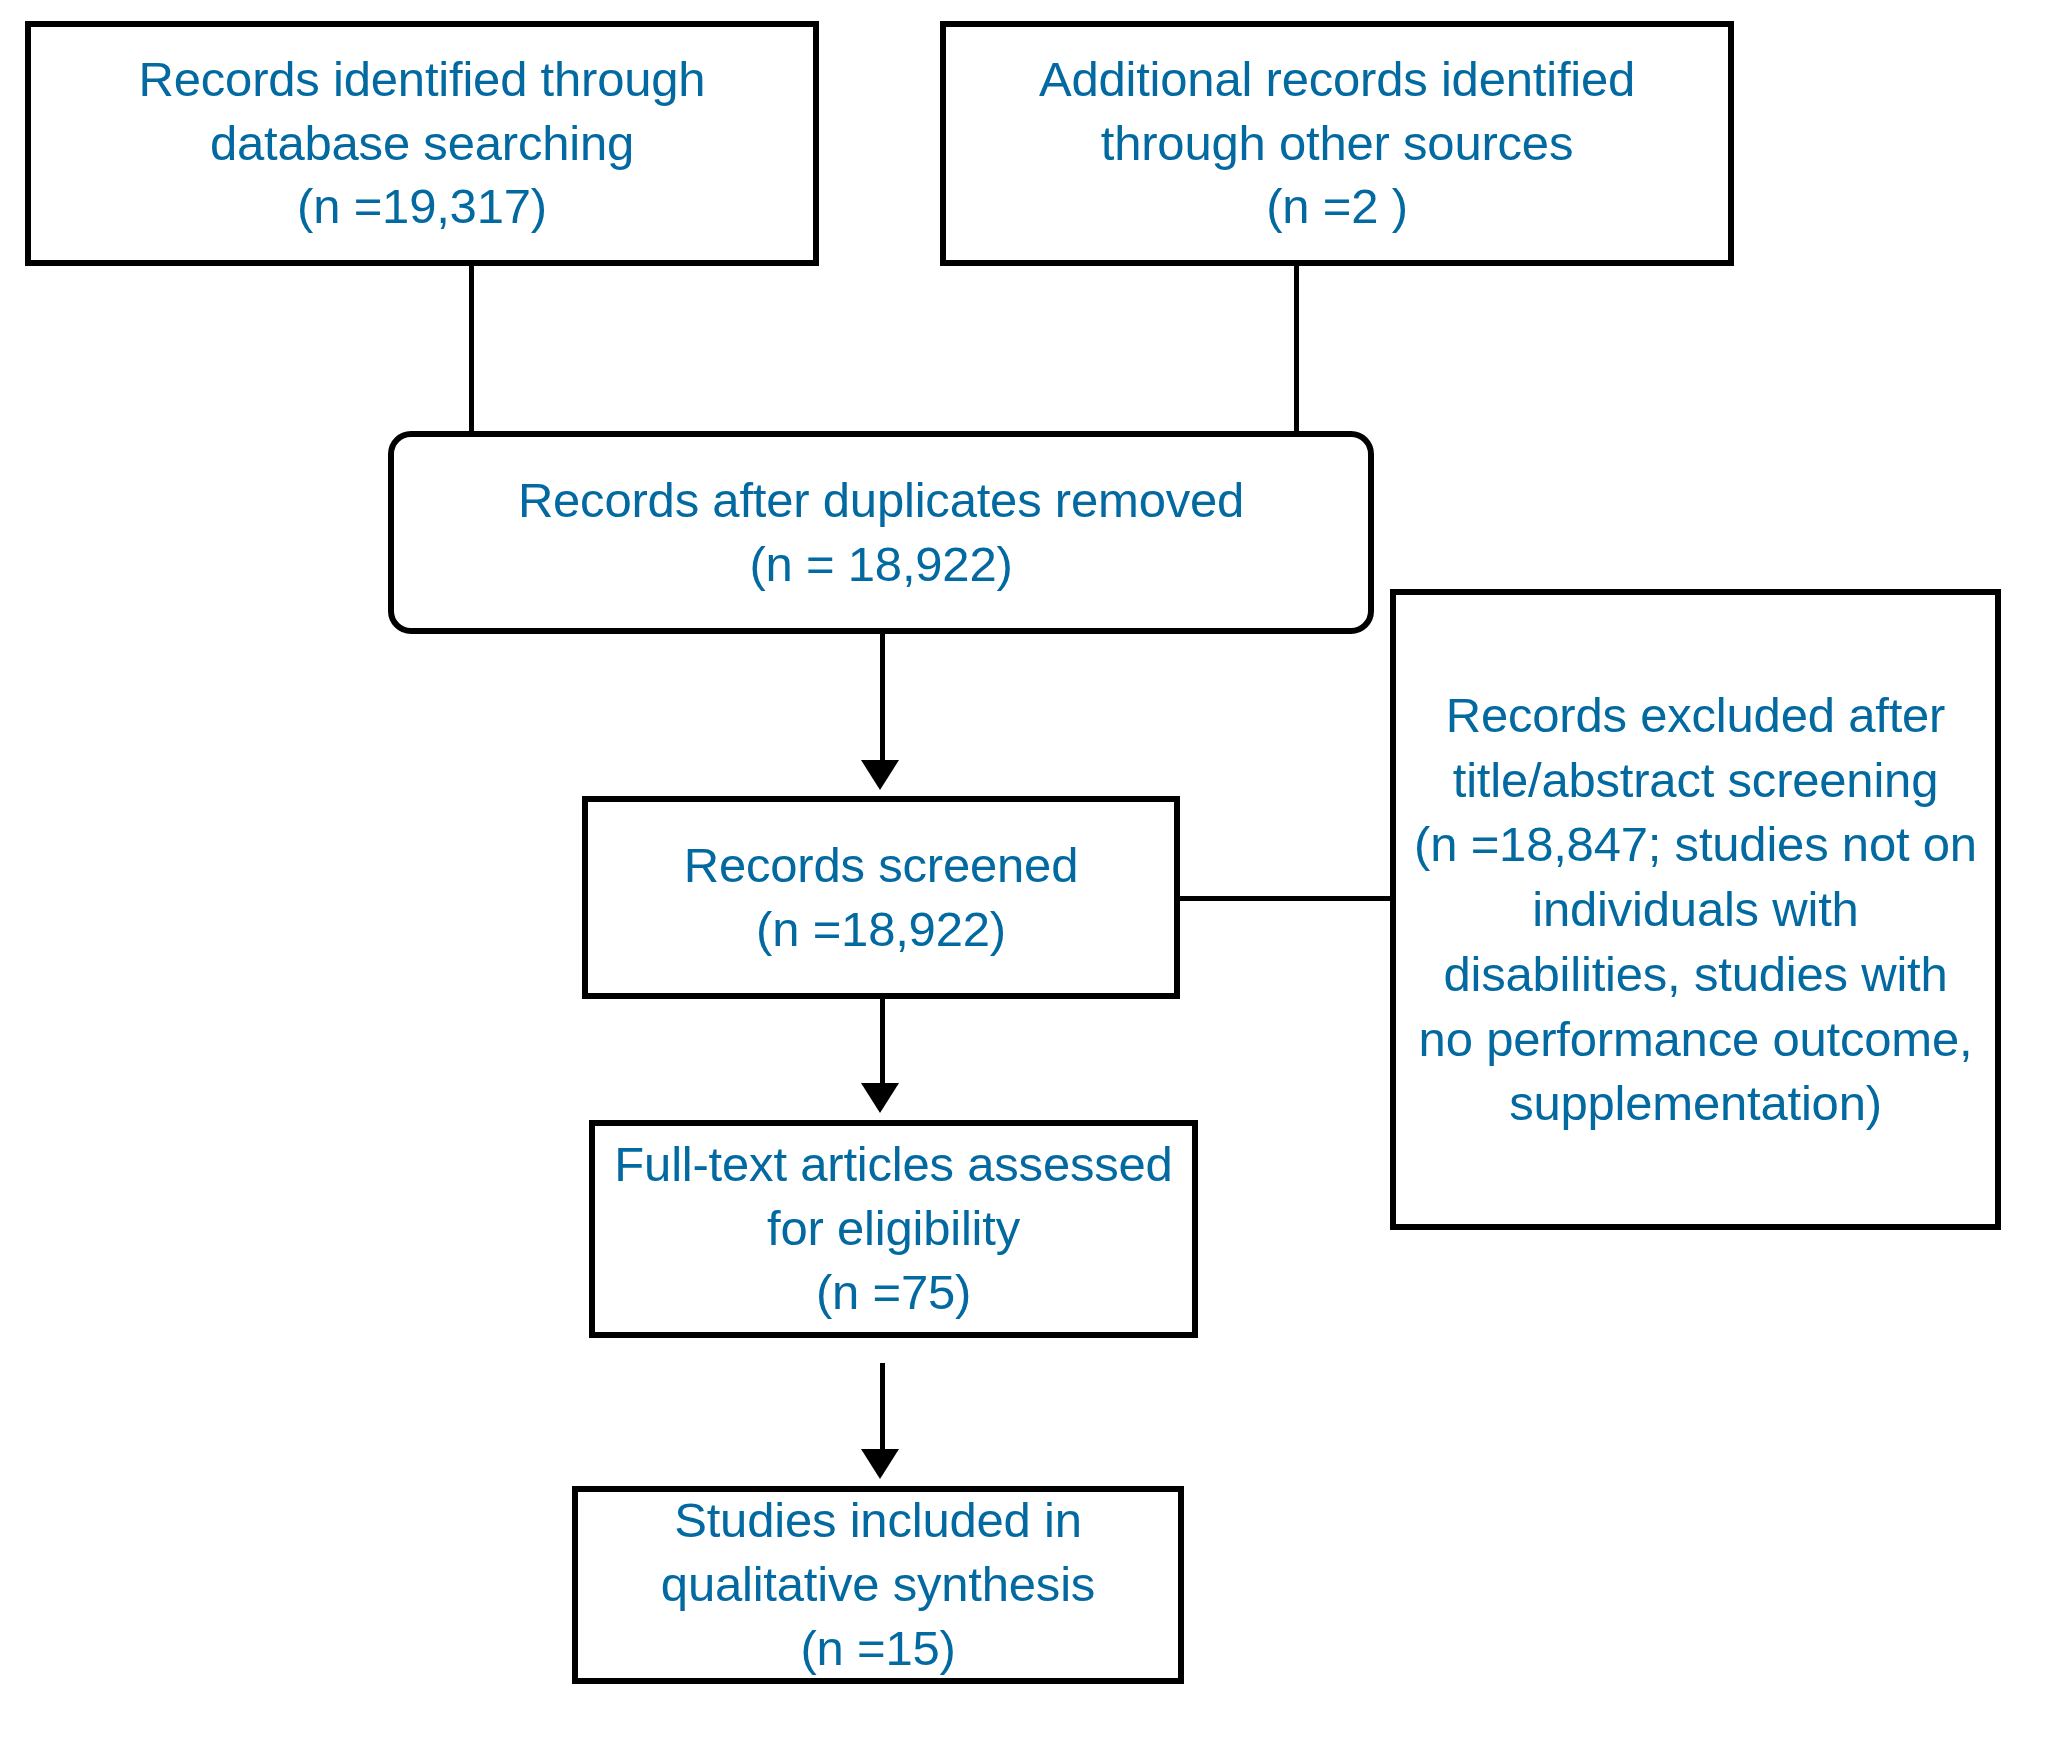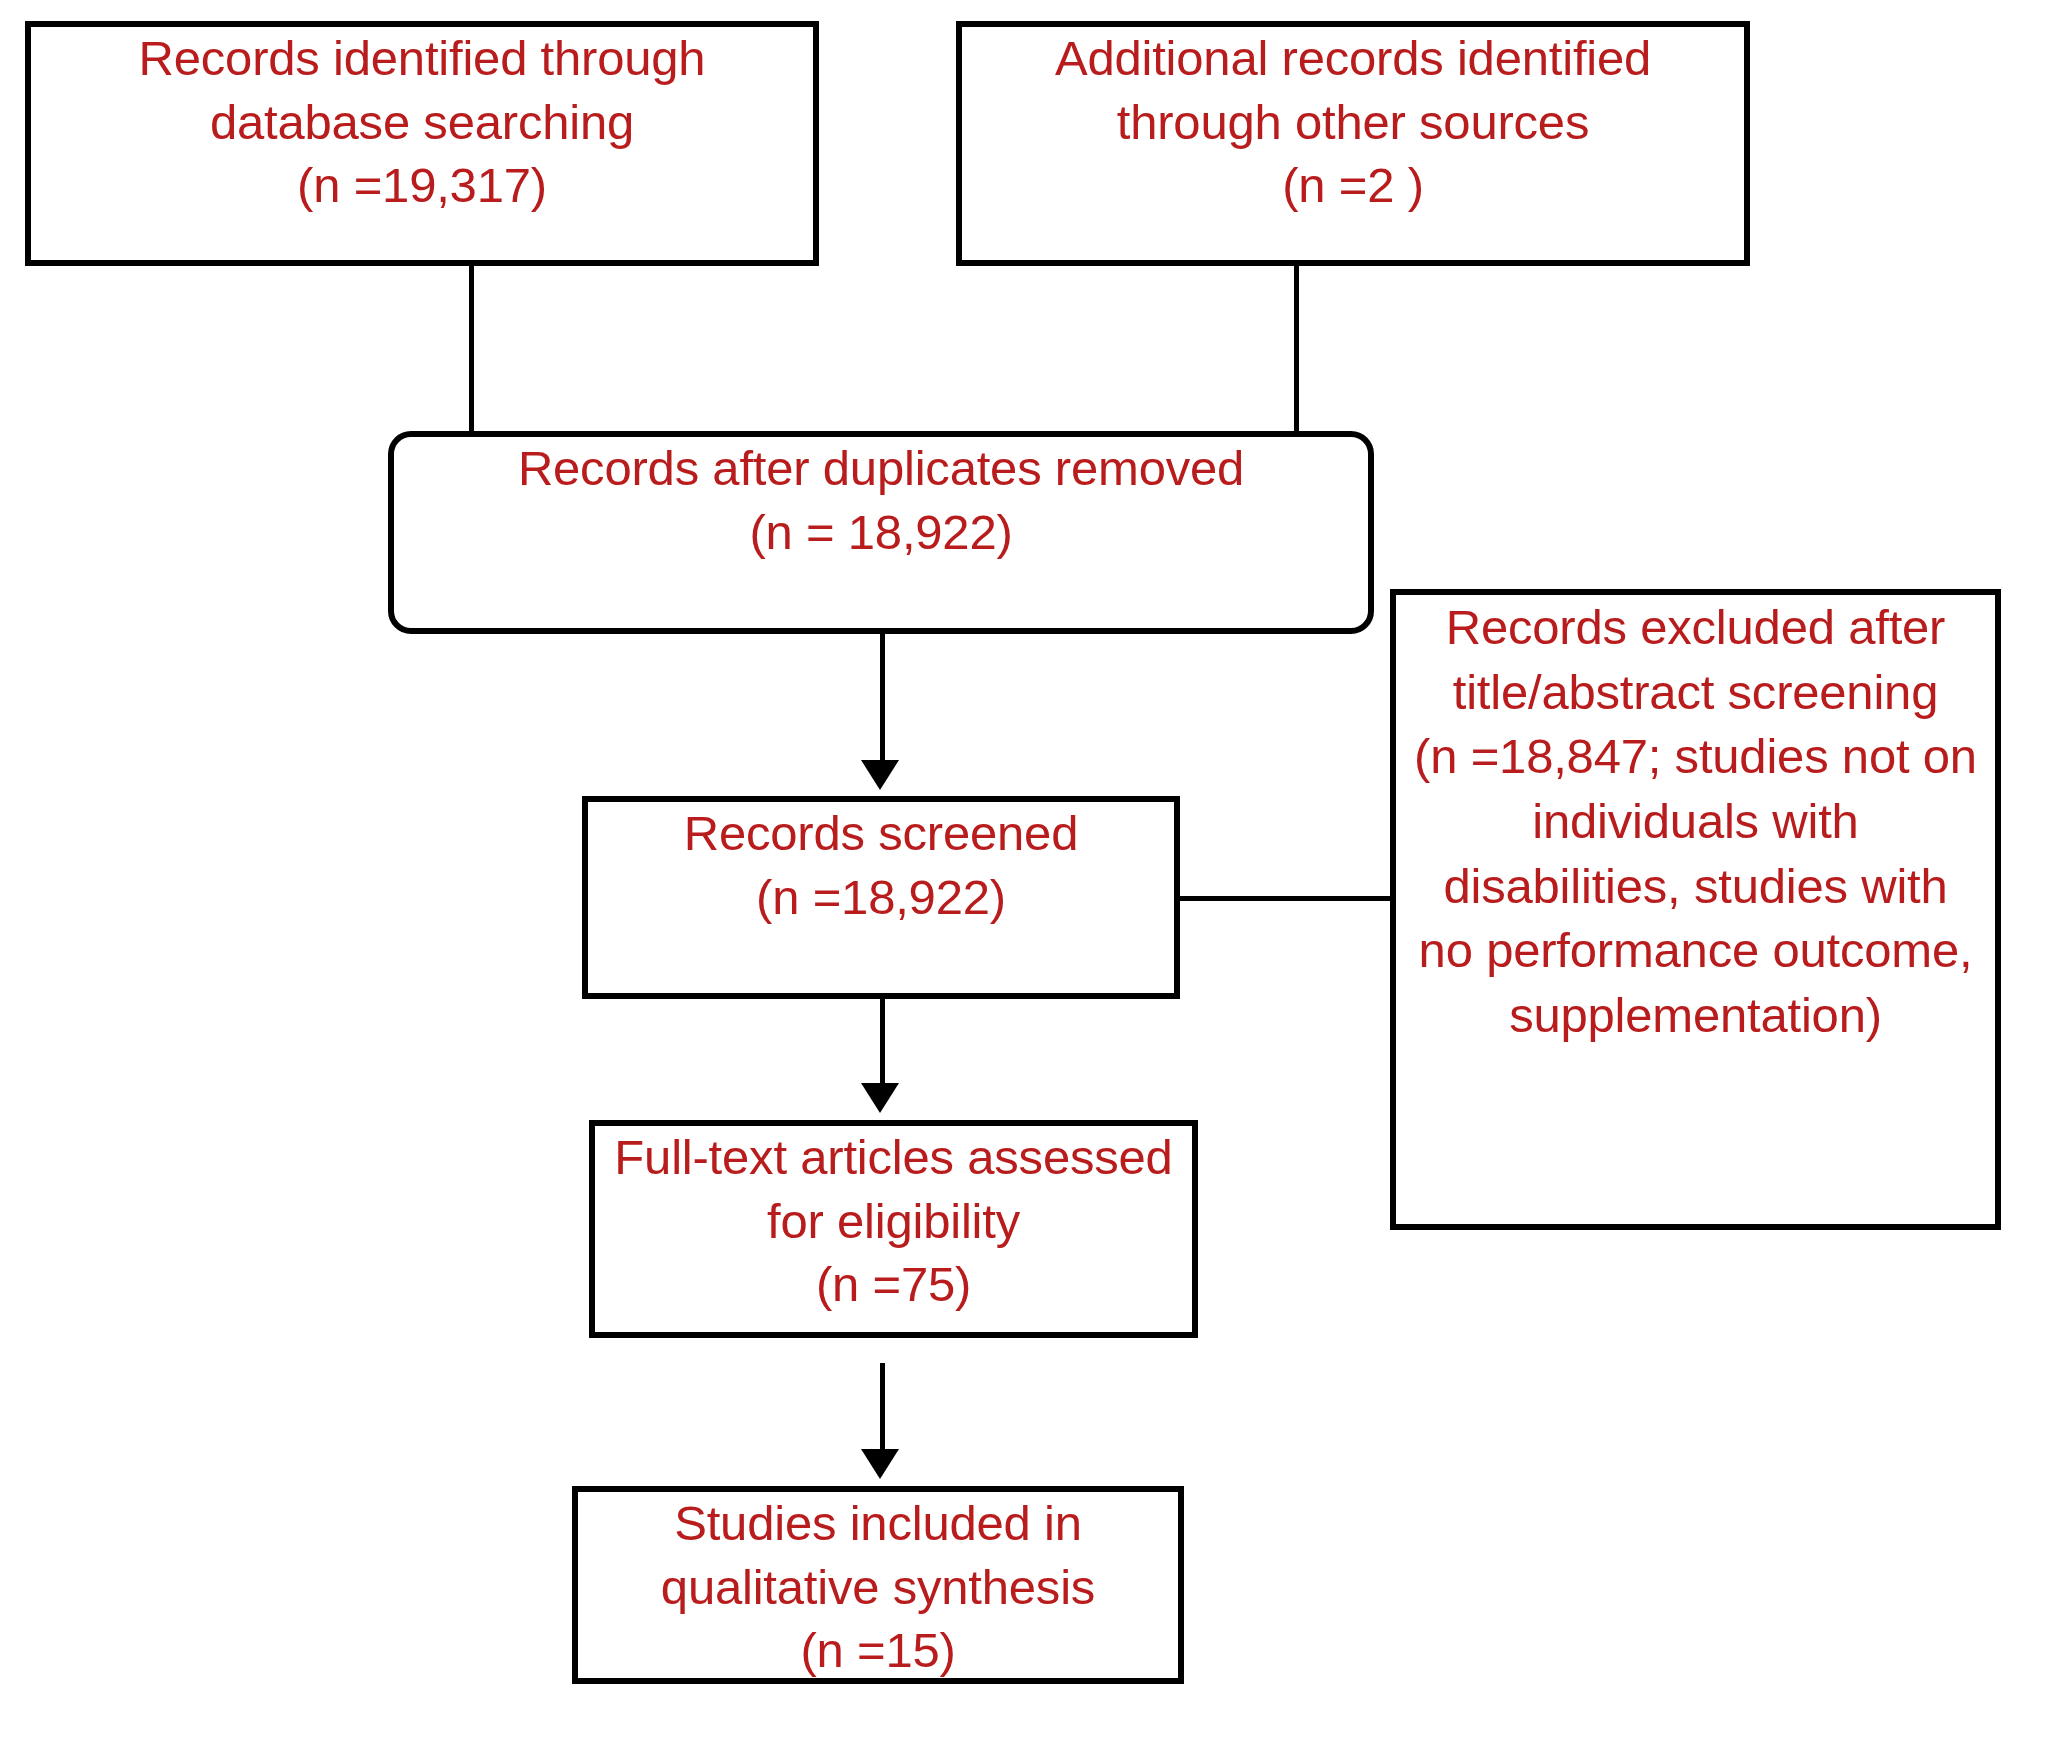--- a/index.html
+++ b/index.html
@@ -17,33 +17,33 @@
     font-family: "Liberation Sans", "DejaVu Sans", sans-serif;
   }
   .node {
     position: absolute;
     box-sizing: border-box;
     border: 6.2px solid #000000;
     background: #ffffff;
     display: flex;
     flex-direction: column;
     align-items: center;
-    justify-content: flex-start;
+    justify-content: center;
     text-align: center;
-    color: #b91c1c;
+    color: #0369a1;
     line-height: 1.30;
     letter-spacing: -0.2px;
   }
   .node .line {
     display: block;
     white-space: nowrap;
   }
   
   #node-db        { left: 25px;   top: 21px;   width: 794px;  height: 245px; font-size: 49px; }
-  #node-other     { left: 940px; top: 21px;   width: 794px;  height: 245px; font-size: 49px; margin-left: 16px; }
+  #node-other     { left: 940px; top: 21px;   width: 794px;  height: 245px; font-size: 49px; }
   #node-dupes     { left: 388px;  top: 431px;  width: 986px; height: 203px; font-size: 49px; border-radius: 23px; }
   #node-screened  { left: 582px;  top: 796px;  width: 598px;  height: 203px; font-size: 49px; }
   #node-fulltext  { left: 589px;  top: 1120px; width: 609px;  height: 218px; font-size: 49px; }
   #node-included  { left: 572px;  top: 1486px; width: 612px;  height: 198px; font-size: 49px; }
   #node-excluded  { left: 1390px; top: 589px;  width: 611px;  height: 641px; font-size: 49px;
                     line-height: 1.32; }
 
   
   .conn {
     position: absolute;

